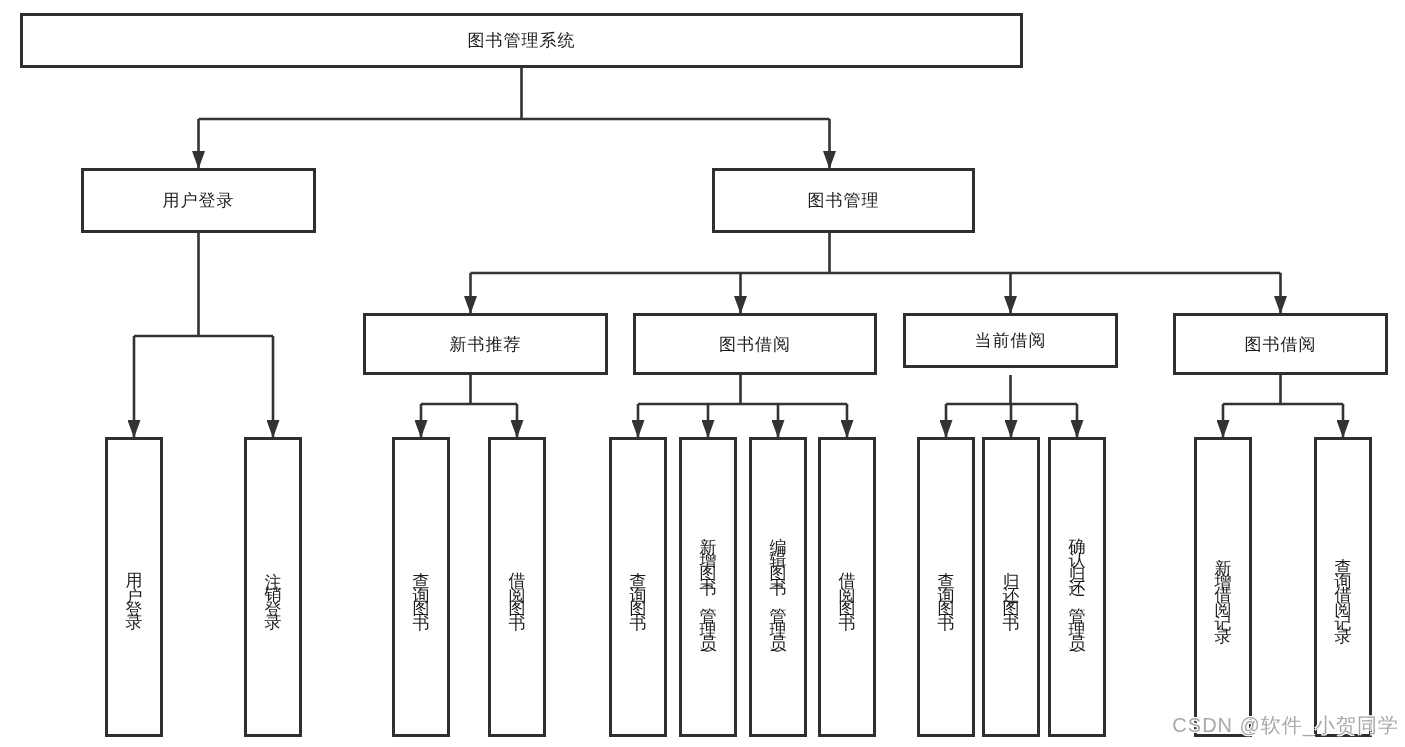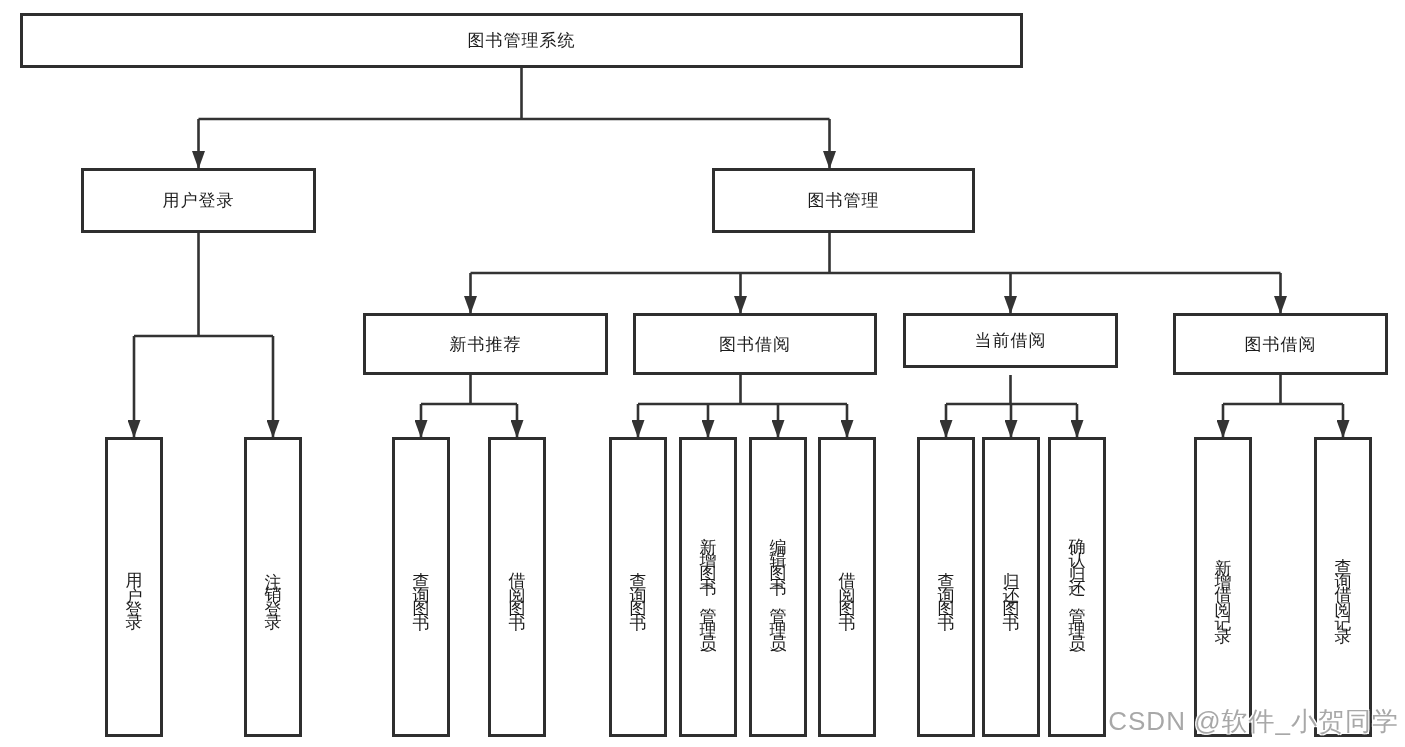--- a/index.html
+++ b/index.html
@@ -53,21 +53,21 @@
     writing-mode: vertical-rl;
     text-orientation: mixed;
     letter-spacing: 14px;
     font-size: 17px;
   }
   #watermark {
     position: absolute;
     z-index: 10;
     right: 6px;
     bottom: 8px;
-    font-size: 26px;
+    font-size: 20px;
     letter-spacing: 1px;
     color: var(--watermark);
     text-shadow: 1px 1px 0 #ffffff, -1px -1px 0 #ffffff, 1px -1px 0 #ffffff, -1px 1px 0 #ffffff;
     white-space: nowrap;
   }
 </style>
 </head>
 <body>
 
 <div id="canvas">

